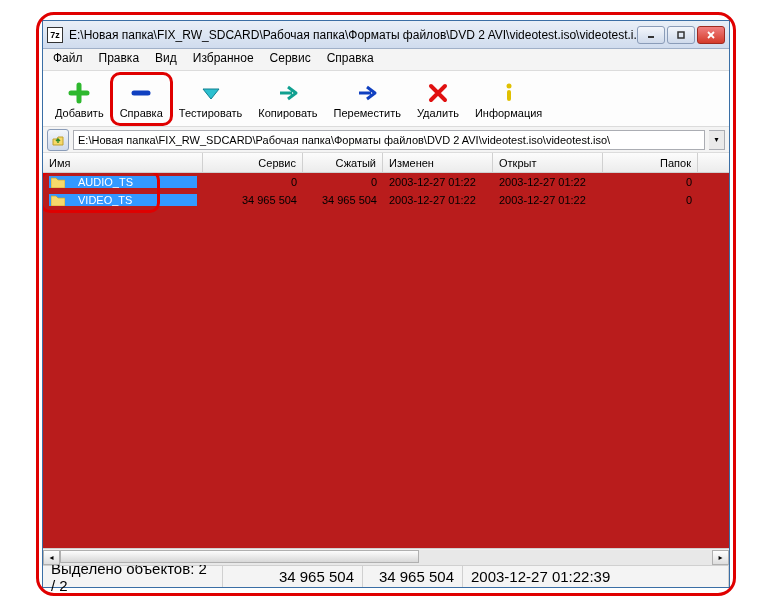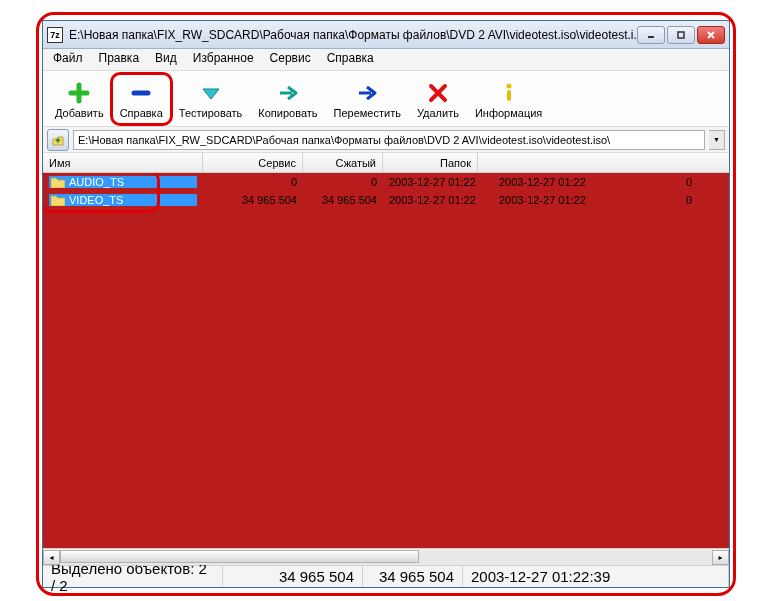--- a/index.html
+++ b/index.html
@@ -35,21 +35,21 @@
   .c-size  { width: 100px; }
   .c-pack  { width: 80px; }
   .c-mod   { width: 110px; }
   .c-open  { width: 110px; }
   .c-fold  { width: 95px; }
 
   .rows { flex: 1; overflow: hidden; font-size: 11px; position: relative; }
   .row { display: flex; height: 18px; align-items: center; }
   .cell { padding: 0 6px; overflow: hidden; white-space: nowrap; }
   .cell.r { text-align: right; }
-  .fname { display: flex; align-items: center; gap: 4px; background: #3399ff; color: #fff; padding: 0 2px; }
+  .fname { display: flex; align-items: center; gap: 13px; background: #3399ff; color: #fff; padding: 0 2px; }
   .folder-icon { width: 14px; height: 12px; display: inline-block; }
   .highlight-rows { position: absolute; border: 3px solid #e00000; border-radius: 10px; top: -3px; left: -3px; width: 120px; height: 43px; pointer-events: none; }
 
   .hscroll { height: 17px; background: #f0f0f0; display: flex; align-items: center; border-top: 1px solid #d0d0d0; }
   .sbtn { width: 17px; height: 15px; background: linear-gradient(#fefefe, #dedede); border: 1px solid #b0b0b0; display: flex; align-items: center; justify-content: center; font-size: 8px; cursor: pointer; }
   .strack { flex: 1; background: #e8e8e8; height: 15px; position: relative; }
   .sthumb { position: absolute; left: 0; top: 0; height: 13px; width: 55%; background: linear-gradient(#fdfdfd, #d8d8d8); border: 1px solid #b0b0b0; }
 
   .statusbar { height: 22px; background: #f4f4f4; display: flex; align-items: center; border-top: 1px solid #d0d0d0; font-size: 15px; }
   .status-cell { padding: 0 8px; border-right: 1px solid #d0d0d0; height: 100%; display: flex; align-items: center; }
@@ -164,20 +164,22 @@
     <div class="path-drop">
       <span>▾</span>
     </div>
   </div>
 
   <div class="filelist">
     <div class="col-headers">
       <div class="colh c-name">Имя</div>
       <div class="colh c-size r">Сервис</div>
       <div class="colh c-pack r">Сжатый</div>
+      <div class="colh c-mod">Изменен</div>
+      <div class="colh c-open">Открыт</div>
       <div class="colh c-fold r">Папок</div>
     </div>
     <div class="rows">
       <div class="highlight-rows"></div>
       <div class="row">
         <div class="cell c-name">
             <span class="fname">
           <svg class="folder-icon" width="14" height="12">
                 <path d="M0 2h5l2 2h7v8H0z" fill="#f6d96b" stroke="#c0a030" stroke-width="0.7"></path>
               </svg>

